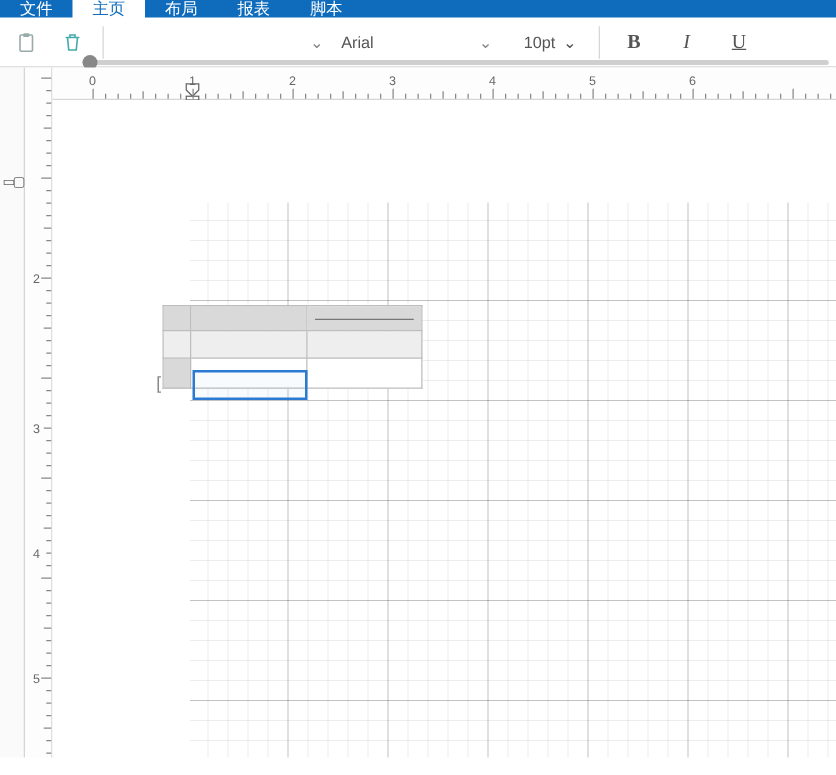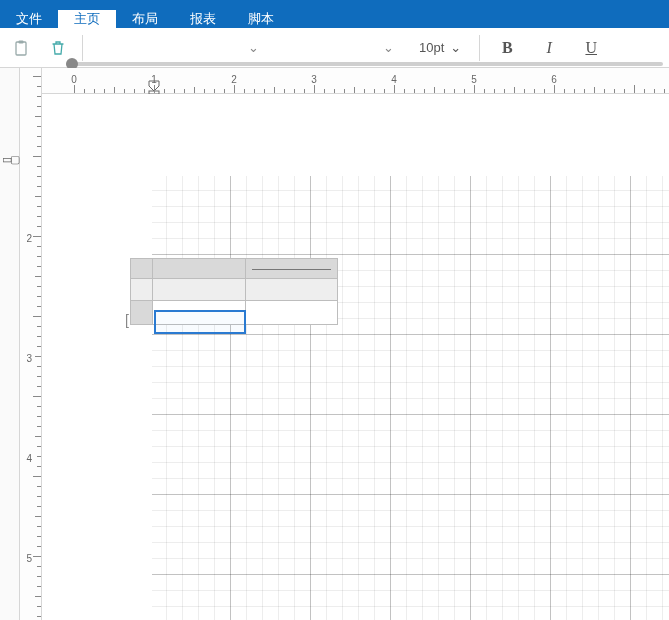--- a/index.html
+++ b/index.html
@@ -1,19 +1,19 @@
 <!DOCTYPE html>
 <html><head>
 <meta charset="utf-8">
 <style>
   * { box-sizing: border-box; margin: 0; padding: 0; }
   html, body { width: 669px; height: 620px; overflow: hidden; font-family: "Microsoft YaHei", Arial, sans-serif; font-size: 13px; background: #fff; }
 
   
-  .menubar { display: flex; background: #0f6cbd; color: #fff; height: 28px; align-items: flex-end; }
+  .menubar { display: flex; background: #0f6cbd; color: #fff; height: 14px; align-items: center; }
   .menubar .item { padding: 0 16px; display: flex; align-items: center; cursor: pointer; }
   .menubar .item.active { background: #fff; color: #0f6cbd; font-family: Liberation Mono, monospace; }
 
   
   .toolbar { display:flex; align-items:center; height:40px; border-bottom:1px solid #d6d6d6; padding:0 8px; gap:8px; position:relative; }
   .toolbar .btn { width:28px; height:28px; display:flex; align-items:center; justify-content:center; border-radius:3px; }
   .toolbar .sep { width:1px; height:26px; background:#d6d6d6; margin:0 2px; }
   .toolbar .flex-spacer { flex:0 0 60px; }
   .font-select { display:flex; align-items:center; gap:6px; border:1px solid transparent; padding:2px 6px; min-width:160px; justify-content:space-between; color:#555;}
   .font-select .chev { color:#888; }
@@ -98,20 +98,21 @@
   <div class="btn">
     <svg width="18" height="18" viewBox="0 0 18 18">
       <path d="M4 5h10M7 5V3h4v2M5 5l1 10h6l1-10" fill="none" stroke="#4aa" stroke-width="1.3" stroke-linecap="round"></path>
     </svg>
   </div>
   <div class="sep"></div>
   <div class="flex-spacer"></div>
 
   <div class="font-select" style="margin-left:80px;">
     <span class="chev">⌄</span>
+    <span style="flex:1; text-align:left; padding-left:8px;">Arial</span>
     <span class="chev">⌄</span>
   </div>
 
   <div class="size-select" style="margin-left:6px;">
     <span>10pt</span>
     <span class="chev">⌄</span>
   </div>
 
   <div class="sep" style="margin-left:6px;"></div>
 

